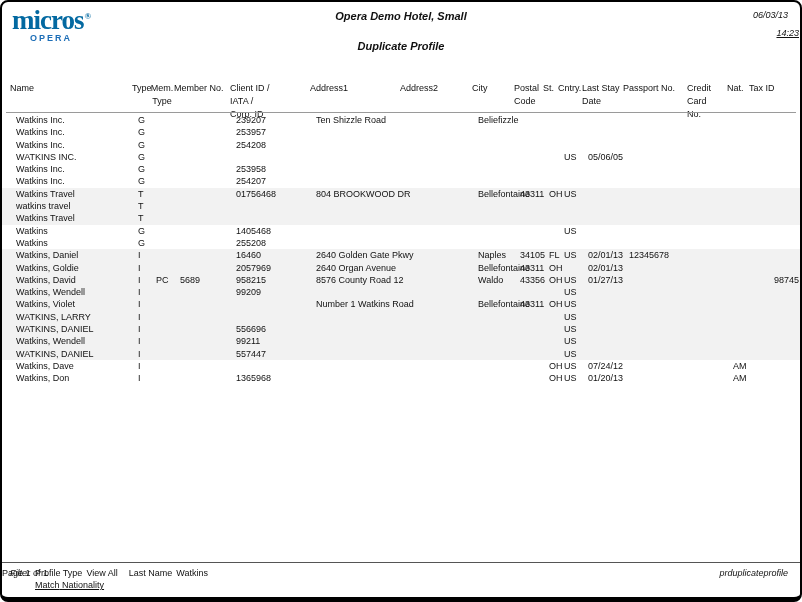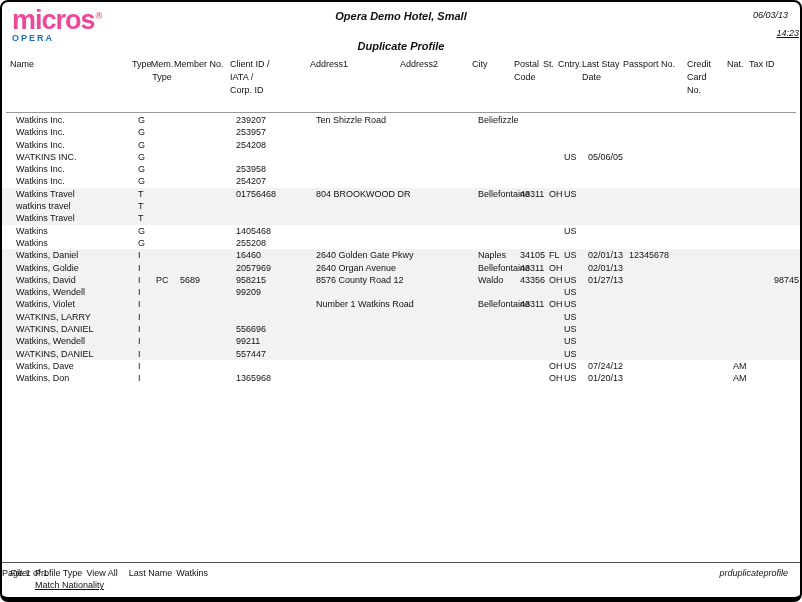--- a/index.html
+++ b/index.html
@@ -10,30 +10,30 @@
     background:#fff;
     border:2px solid #000;
     border-bottom-width:5px;
     border-radius:8px;
     font-family:"Liberation Sans",sans-serif;
     color:#111;
     overflow:hidden;
   }
   
   .logo{position:absolute;left:10px;top:5px;line-height:1;}
-  .brand{color:#ec4899;font-weight:bold;font-size:27px;letter-spacing:-1px;}
+  .brand{color:#0369a1;font-weight:bold;font-size:27px;letter-spacing:-1px;font-family:Liberation Serif, serif;}
   .brand sup{font-size:9px;font-weight:bold;vertical-align:10px;margin-left:1px;}
-  .opera{color:#1d6eb7;font-size:9px;letter-spacing:2px;margin-top:0px;font-weight:bold;}
+  .opera{color:#1d6eb7;font-size:9px;letter-spacing:2px;margin-top:0px;font-weight:bold;text-align:center;}
   
   .hotel{position:absolute;top:8px;left:0;right:0;text-align:center;font-size:11px;font-weight:bold;font-style:italic;}
   .report-title{position:absolute;top:38px;left:0;right:0;text-align:center;font-size:11px;font-weight:bold;font-style:italic;}
   .run-date{position:absolute;top:8px;right:12px;font-size:9px;font-style:italic;}
   .run-time{position:absolute;top:26px;right:1px;font-size:9px;font-style:italic;text-decoration:underline;}
   
-  .thead{position:absolute;top:56px;left:0;right:0;padding:0 8px;display:flex;font-size:9px;line-height:13px;}
+  .thead{position:absolute;top:80px;left:0;right:0;padding:0 8px;display:flex;font-size:9px;line-height:13px;}
   .hcell{white-space:pre-line;flex-shrink:0;overflow:visible;}
   .header-rule{position:absolute;top:110px;left:4px;right:4px;border-top:1px solid #9a9a9a;}
   
   .tbody{position:absolute;top:112px;left:0;right:0;}
   .row{display:flex;height:12.3px;line-height:12.4px;font-size:9px;padding:0 14px;}
   .row.shaded{background:#f2f2f2;}
   .cell{white-space:nowrap;overflow:visible;flex-shrink:0;}
   
   .c0{width:122px}.c1{width:18px}.c2{width:24px}.c3{width:56px}
   .c4{width:80px}.c5{width:90px}.c6{width:72px}.c7{width:42px}

